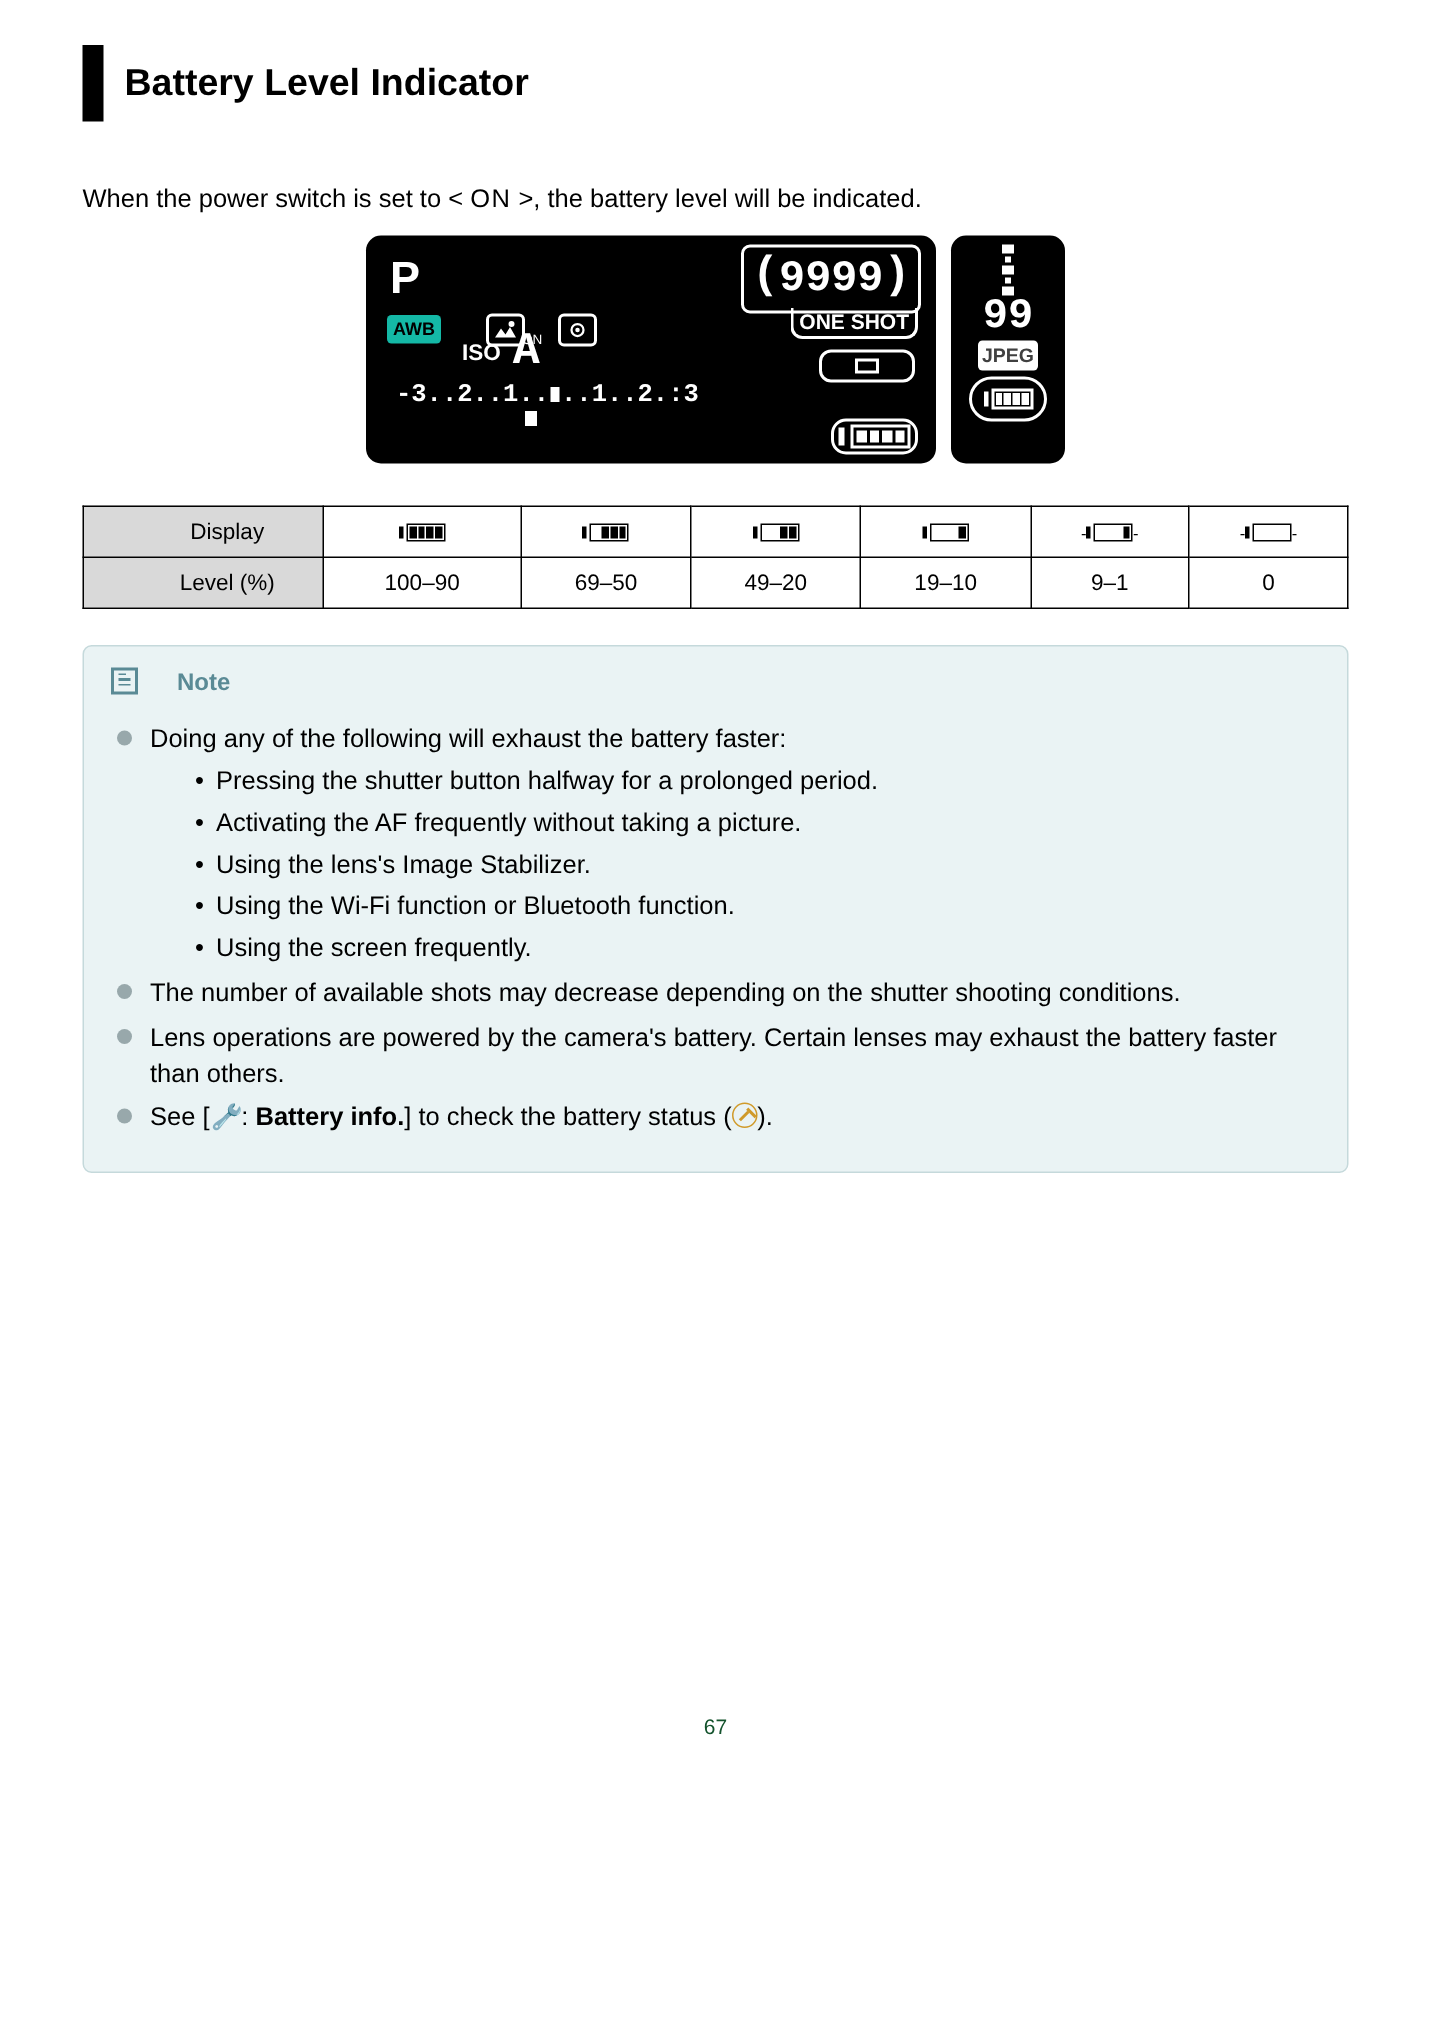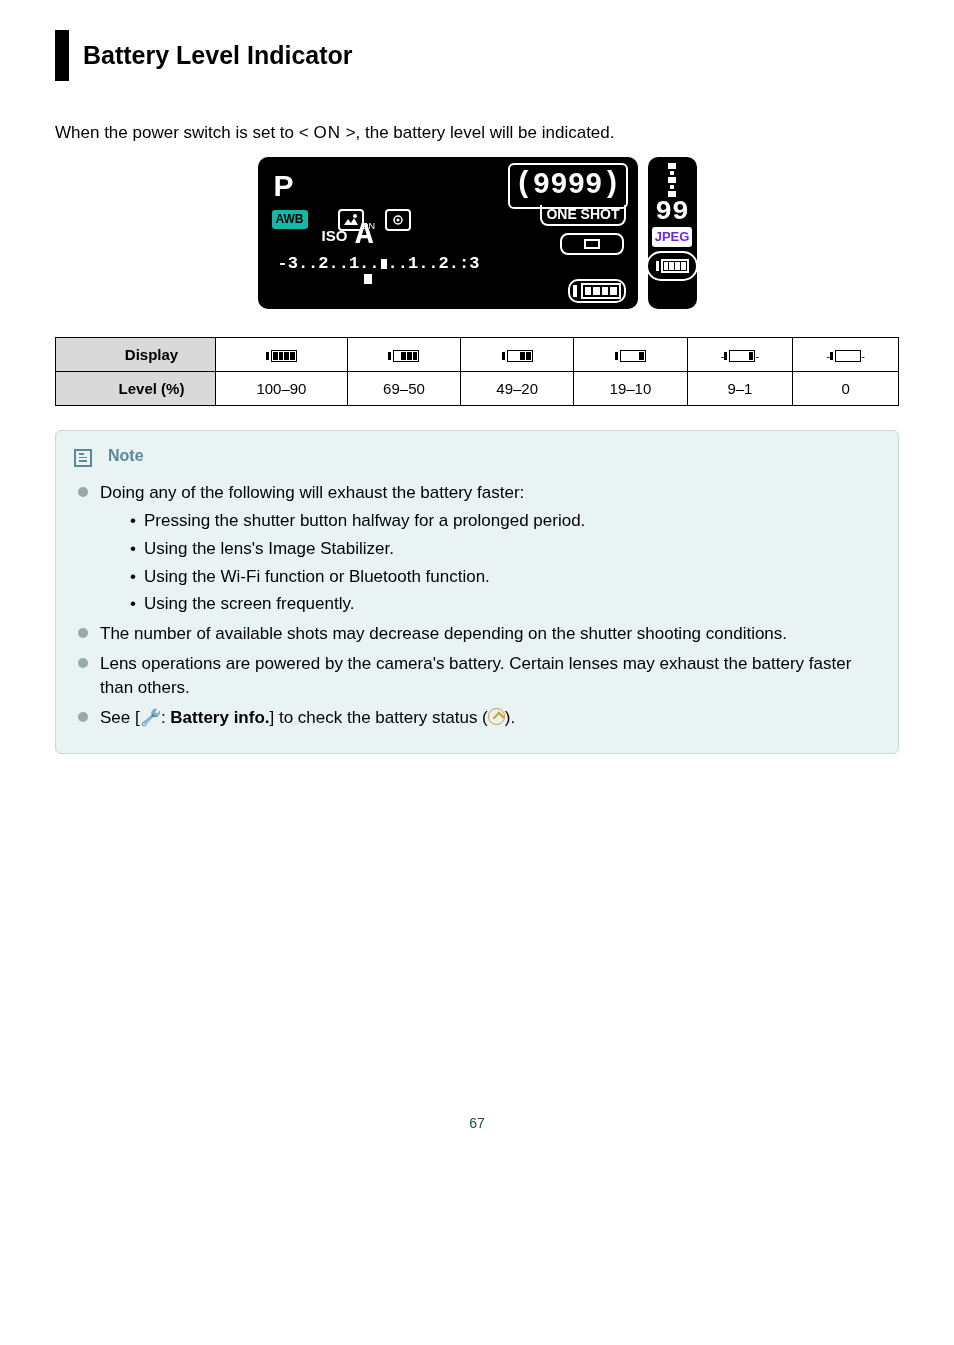--- a/index.html
+++ b/index.html
@@ -45,21 +45,21 @@
     width: 380px;
     height: 152px;
     padding: 8px 10px 4px 10px;
     position: relative;
     font-family: Arial, sans-serif;
   }
   .lcd-side {
     background: #000;
     color: #fff;
     border-radius: 10px;
-    width: 49px;
+    width: 76px;
     height: 152px;
     padding: 6px 6px;
     display: flex;
     flex-direction: column;
     align-items: center;
     gap: 4px;
   }
   .row { display: flex; align-items: center; }
 
   .big-p { font-size: 30px; font-weight: bold; margin-left: 6px; }
@@ -169,21 +169,21 @@
   .bars-3 { display:flex; flex-direction: column; gap:2px; align-items:center; }
   .bar-h { background:#fff; width:8px; height:6px; }
   .bar-h2 { background:#fff; width:4px; height:4px; }
   .side-num {
     font-family: "Courier New", monospace;
     font-weight: bold;
     font-size: 28px;
     line-height: 0.8;
   }
   .jpeg-badge {
-    background:#fff; color:#6d28d9; font-weight:bold; font-size:13px;
+    background:#fff; color:#404040; font-weight:bold; font-size:13px;
     padding:1px 3px; border-radius:3px;
   }
   .batt-side {
     border: 2px solid #fff;
     border-radius: 24px;
     width: 52px; height: 30px;
     display:flex; align-items:center; justify-content:center; gap:2px;
   }
   .batt-side .nub { width:3px; height:10px; background:#fff; }
   .batt-side .bod { width:28px; height:14px; border:2px solid #fff; display:flex; gap:1px; padding:1px;}
@@ -195,43 +195,43 @@
     border-collapse: collapse;
     margin-bottom: 24px;
     font-size: 15px;
   }
   table.level th, table.level td {
     border: 1px solid #000;
     text-align: center;
     padding: 6px 4px;
     vertical-align: middle;
   }
-  table.level th { background: #d9d9d9; font-weight: bold; width: 160px; padding-left: 36px;}
+  table.level th { background: #d9d9d9; font-weight: normal; width: 160px; padding-left: 36px;}
   .cell-batt {
     display: inline-flex; align-items: center; gap: 2px;
   }
   .cell-batt .n { width:3px; height:8px; background:#000; }
   .cell-batt .b {
     width: 26px; height: 12px; border: 1.5px solid #000;
     display:flex; gap:1px; padding:1px;
   }
   .cell-batt .b .s { flex:1; background:#000; }
   .cell-batt .b .e { flex:1; }
 
   
   .note-box {
     background: #eaf3f4;
     border: 1px solid #c5d9db;
     border-radius: 6px;
     padding: 14px 18px 18px 18px;
   }
   .note-head {
     display: flex;
-    align-items: flex-end;
-    gap: 16px;
+    align-items: flex-start;
+    gap: 26px;
     color: #5a8a95;
     font-weight: bold;
     font-size: 16px;
     margin-bottom: 14px;
   }
   .note-icon {
     width: 18px; height: 18px; border: 2px solid #5a8a95;
     display:flex; flex-direction:column; gap:2px; padding:2px 3px;
   }
   .note-icon div { height:1.5px; background:#5a8a95; }
@@ -435,20 +435,21 @@
         <div></div>
         <div></div>
       </span>
     <span>Note</span>
   </div>
   <ul class="bullets">
     <li>
       <span>Doing any of the following will exhaust the battery faster:</span>
       <ul class="sub">
         <li>Pressing the shutter button halfway for a prolonged period.</li>
+        <li>Activating the AF frequently without taking a picture.</li>
         <li>Using the lens's Image Stabilizer.</li>
         <li>Using the Wi-Fi function or Bluetooth function.</li>
         <li>Using the screen frequently.</li>
       </ul>
     </li>
     <li>The number of available shots may decrease depending on the shutter shooting conditions.</li>
     <li>Lens operations are powered by the camera's battery. Certain lenses may exhaust the battery faster than others.</li>
     <li>
       <span>See [</span><span class="wrench">🔧</span><span>: </span><b>Battery info.</b><span>] to check the battery status (</span><a href="#"><span class="link-icon"></span></a><span>).</span>
     </li>

